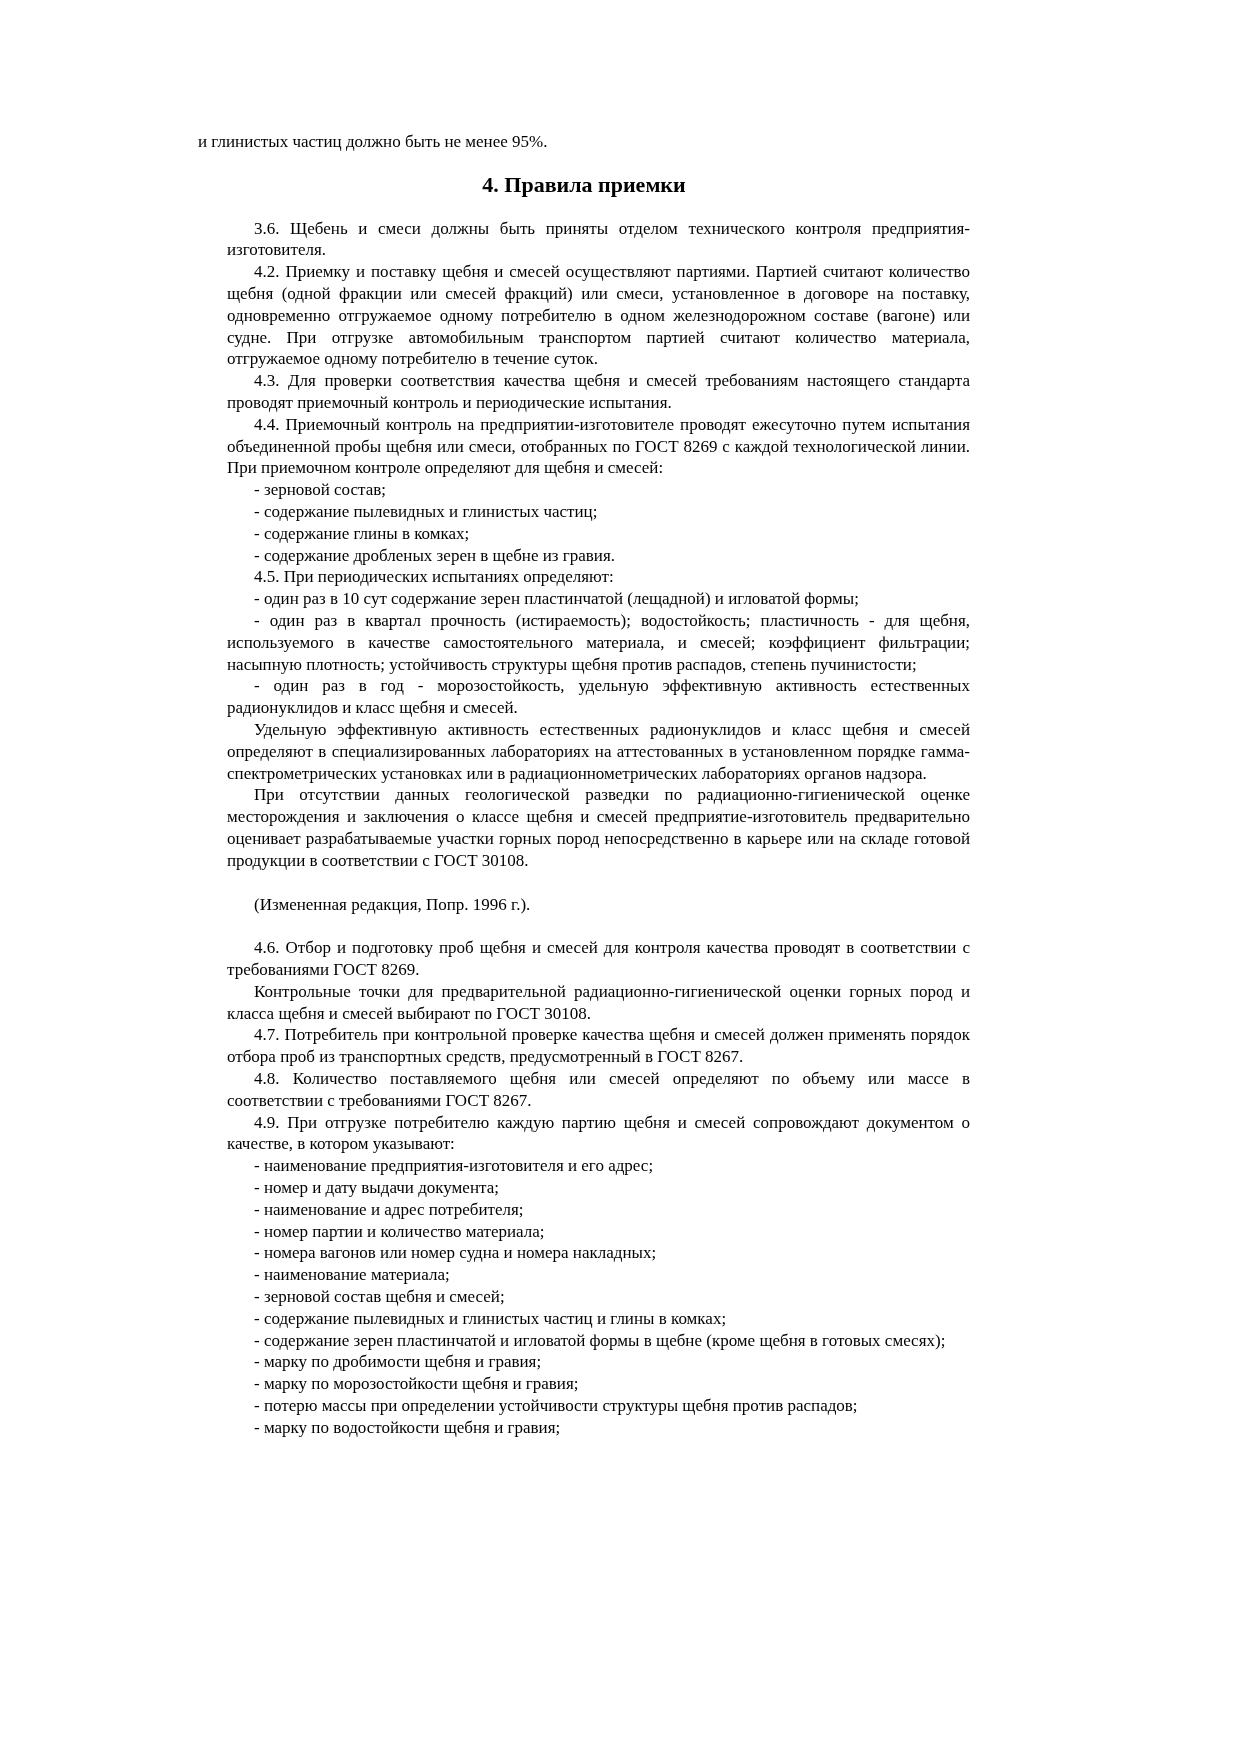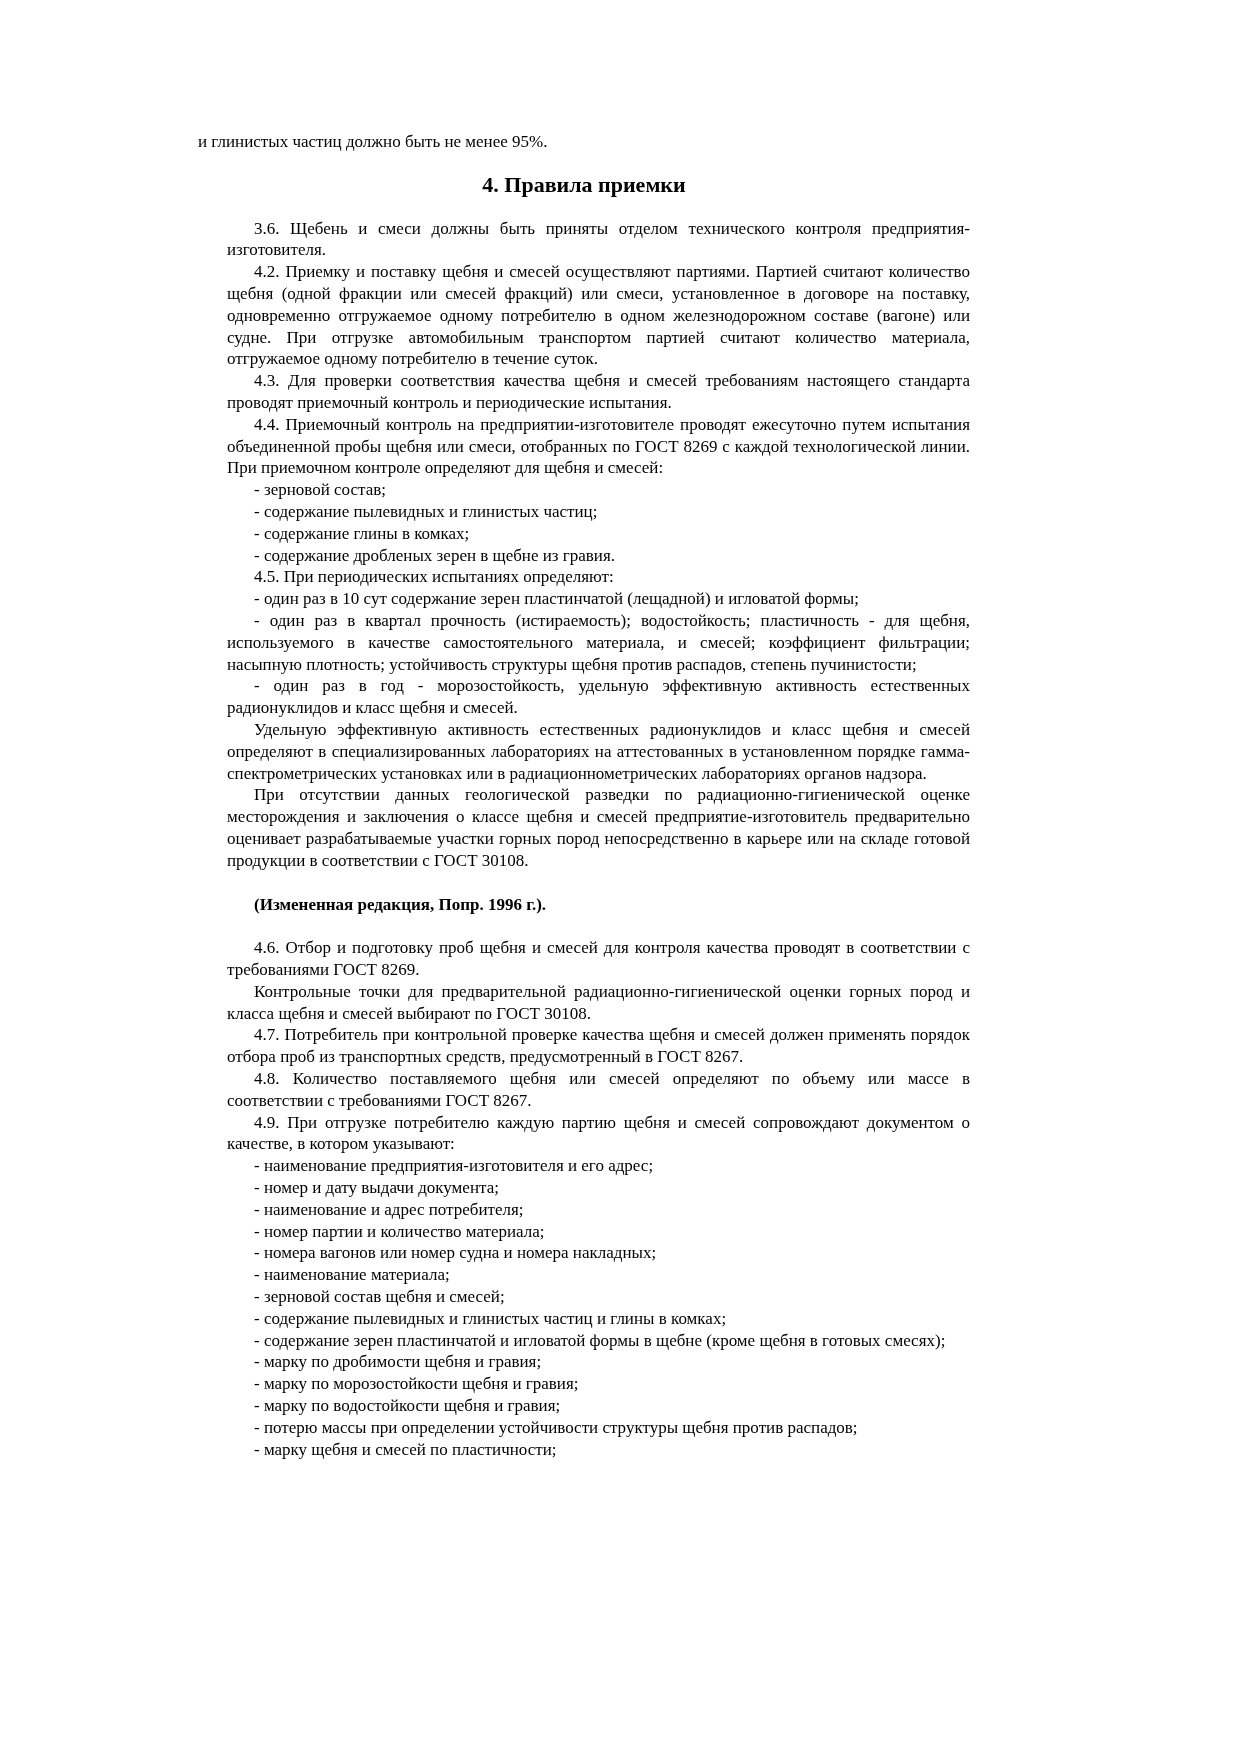--- a/index.html
+++ b/index.html
@@ -27,21 +27,21 @@
     text-indent: 0;
   }
   .heading {
     margin: 21px 0 22px 0;
     text-align: center;
     font-size: 22px;
     font-weight: bold;
     text-indent: 0;
   }
   .bold-note {
-    font-weight: bold;
+    font-weight: normal;
     margin: 22px 0 22px 0;
     text-align: left;
   }
 </style>
 </head>
 <body>
 
 <div class="page">
   <p class="para no-indent">и глинистых частиц должно быть не менее 95%.</p>
   <h3 class="heading">4. Правила приемки</h3>
@@ -70,17 +70,16 @@
       <p class="para">- номер и дату выдачи документа;</p>
       <p class="para">- наименование и адрес потребителя;</p>
       <p class="para">- номер партии и количество материала;</p>
       <p class="para">- номера вагонов или номер судна и номера накладных;</p>
       <p class="para">- наименование материала;</p>
       <p class="para">- зерновой состав щебня и смесей;</p>
       <p class="para">- содержание пылевидных и глинистых частиц и глины в комках;</p>
       <p class="para">- содержание зерен пластинчатой и игловатой формы в щебне (кроме щебня в готовых смесях);</p>
       <p class="para">- марку по дробимости щебня и гравия;</p>
       <p class="para">- марку по морозостойкости щебня и гравия;</p>
+      <p class="para">- потерю массы при определении устойчивости структуры щебня против распадов;</p>
       <p class="para">- марку по водостойкости щебня и гравия;</p>
-      <p class="para">- потерю массы при определении устойчивости структуры щебня против распадов;</p>
-      <p class="para">- марку щебня и смесей по пластичности;</p>
     </div>
 </div>
 
 </body></html>

